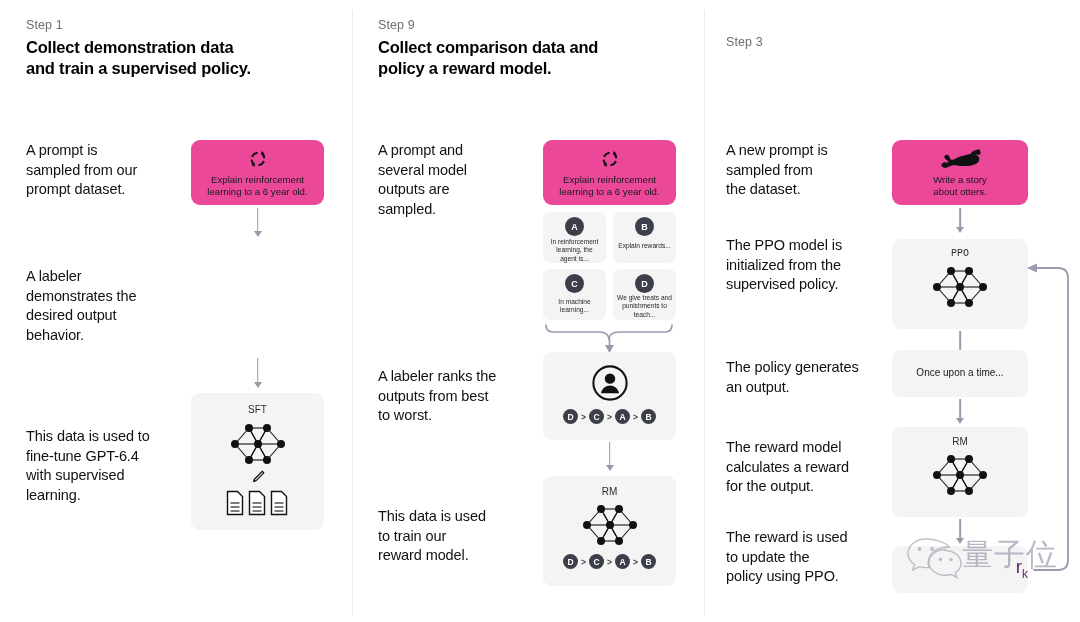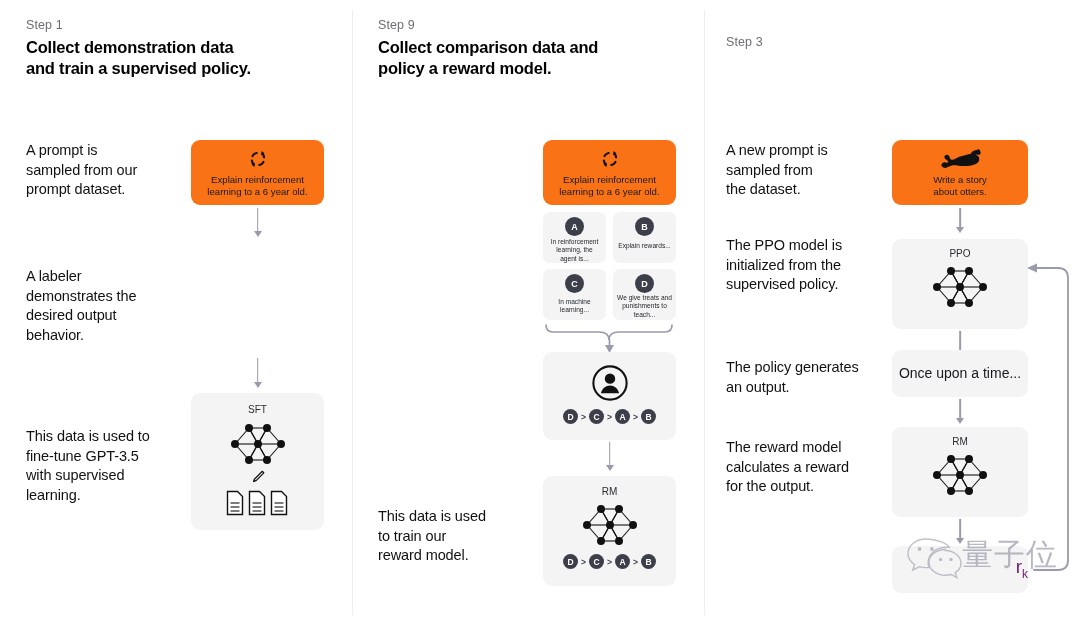--- a/index.html
+++ b/index.html
@@ -17,21 +17,21 @@
   #col1{left:0;width:352px;}
   #col2{left:352px;width:352px;}
   #col3{left:704px;width:376px;}
 
   .step-label{position:absolute;font-size:12.5px;color:#6e6e73;letter-spacing:.1px;}
   .step-title{position:absolute;font-size:16.5px;font-weight:700;line-height:21px;color:#020202;letter-spacing:-.2px;}
 
   .caption{position:absolute;font-size:14.5px;line-height:19.5px;color:#111113;letter-spacing:-.1px;}
 
   .card{position:absolute;border-radius:9px;background:#f4f4f4;box-sizing:border-box;}
-  .card.green{background:#f97316;}
+  .card.green{background:#ec4899;}
   .card-text{position:absolute;left:0;right:0;text-align:center;font-size:9.6px;line-height:12.4px;color:#16181c;}
   .card-title{position:absolute;left:0;right:0;text-align:center;font-size:10px;color:#2a2c31;}
 
   .mini{position:absolute;border-radius:7px;background:#f4f4f4;box-sizing:border-box;}
   .mini .mt{position:absolute;left:3px;right:3px;text-align:center;font-size:6.6px;line-height:8.4px;color:#26282d;}
 
   .badge{position:absolute;border-radius:50%;background:#3c3f4a;color:#fff;
     font-size:9px;font-weight:700;display:flex;align-items:center;justify-content:center;}
 
   .rank-row{position:absolute;display:flex;align-items:center;gap:3px;left:0;right:0;justify-content:center;}
@@ -65,21 +65,21 @@
 and train a supervised policy.</div>
 
     <div class="caption" style="left:26px;top:141px;width:150px;white-space:pre-line;">A prompt is
 sampled from our
 prompt dataset.</div>
     <div class="caption" style="left:26px;top:267px;width:155px;white-space:pre-line;">A labeler
 demonstrates the
 desired output
 behavior.</div>
     <div class="caption" style="left:26px;top:427px;width:165px;white-space:pre-line;">This data is used to
-fine-tune GPT-3.5
+fine-tune GPT-6.4
 with supervised
 learning.</div>
 
     <div class="card green" style="left:191px;top:140px;width:133px;height:65px;">
       <span style="position:absolute;left:0;right:0;top:9px;text-align:center;">
         <svg width="20" height="20" viewBox="0 0 24 24" style="margin:0 auto;">
           <g fill="none" stroke="#111" stroke-width="2.6" stroke-linecap="round">
             <path d="M5.4 8.4a7.5 7.5 0 0 1 5-3.6"></path>
             <path d="M18.6 15.6a7.5 7.5 0 0 1-5 3.6"></path>
             <path d="M19.3 10.1a7.5 7.5 0 0 0-2.2-4.6"></path>
@@ -162,20 +162,27 @@
         </svg>
       </span>
     </div>
   </div>
 
   <div class="col" id="col2">
     <div class="step-label" style="left:26px;top:18px;">Step 9</div>
     <div class="step-title" style="left:26px;top:37px;width:310px;white-space:pre-line;">Collect comparison data and
 policy a reward model.</div>
 
+    <div class="caption" style="left:26px;top:141px;width:150px;white-space:pre-line;">A prompt and
+several model
+outputs are
+sampled.</div>
+    <div class="caption" style="left:26px;top:367px;width:160px;white-space:pre-line;">A labeler ranks the
+outputs from best
+to worst.</div>
     <div class="caption" style="left:26px;top:507px;width:155px;white-space:pre-line;">This data is used
 to train our
 reward model.</div>
 
     <div class="card green" style="left:191px;top:140px;width:133px;height:65px;">
       <span style="position:absolute;left:0;right:0;top:9px;text-align:center;">
         <svg width="20" height="20" viewBox="0 0 24 24" style="margin:0 auto;">
           <g fill="none" stroke="#111" stroke-width="2.6" stroke-linecap="round">
             <path d="M5.4 8.4a7.5 7.5 0 0 1 5-3.6"></path>
               <path d="M18.6 15.6a7.5 7.5 0 0 1-5 3.6"></path>
@@ -294,38 +301,41 @@
 sampled from
 the dataset.</div>
     <div class="caption" style="left:22px;top:236px;width:165px;white-space:pre-line;">The PPO model is
 initialized from the
 supervised policy.</div>
     <div class="caption" style="left:22px;top:358px;width:172px;white-space:pre-line;">The policy generates
 an output.</div>
     <div class="caption" style="left:22px;top:438px;width:168px;white-space:pre-line;">The reward model
 calculates a reward
 for the output.</div>
+    <div class="caption" style="left:22px;top:528px;width:165px;white-space:pre-line;">The reward is used
+to update the
+policy using PPO.</div>
 
     <div class="card green" style="left:188px;top:140px;width:136px;height:65px;">
       <span style="position:absolute;left:0;right:0;top:9px;text-align:center;">
         <svg width="46" height="20" viewBox="0 0 64 28" style="margin:0 auto;">
           <path d="M48 5c3-4 9-5 12-2 2 2 1 5-2 5-2 0-3-1-4 0 3 1 5 3 5 6 0 5-5 8-11 9-7 1-14 1-20 0-5-1-9 0-12 2-3 2-7 2-9 0-2-2-1-5 2-6 3-1 4 1 6 0 1-1 0-3-2-4-2-1-4-4-2-6 2-2 5-1 6 1 1 2 1 4 3 5 3 1 6-2 11-4 5-2 11-3 15-4 2-1 2-1 2-2z" fill="#111"></path>
           <path d="M55 2c1-2 4-2 5 0 1 2-1 3-2 3s-4-1-3-3z" fill="#111"></path>
         </svg>
       </span>
       <div class="card-text" style="top:34px;white-space:pre-line;">Write a story
 about otters.</div>
     </div>
 
     <div class="arrow" style="left:188px;top:208px;width:136px;height:28px;">
       <div class="shaft" style="top:0;height:20px;"></div>
         <div class="head" style="top:19px;"></div>
     </div>
 
-    <div class="card" style="left:188px;top:239px;width:136px;height:90px;">
+    <div class="card" style="left:188px;top:239px;width:136px;height:90px;font-family:Liberation Mono, monospace;">
       <div class="card-title" style="top:9px;">PPO</div>
       <span style="position:absolute;left:0;right:0;top:24px;text-align:center;">
         <svg width="62" height="48" viewBox="0 0 62 48" style="margin:0 auto;">
           <g stroke="#111" stroke-width="1.1">
             <line x1="8" y1="24" x2="22" y2="8"></line>
               <line x1="8" y1="24" x2="31" y2="24"></line>
               <line x1="8" y1="24" x2="22" y2="40"></line>
             <line x1="54" y1="24" x2="40" y2="8"></line>
               <line x1="54" y1="24" x2="31" y2="24"></line>
               <line x1="54" y1="24" x2="40" y2="40"></line>
@@ -350,21 +360,21 @@
         </svg>
       </span>
     </div>
 
     <div class="arrow" style="left:188px;top:331px;width:136px;height:28px;">
       <div class="shaft" style="top:0;height:20px;"></div>
         <div class="head" style="top:19px;"></div>
     </div>
 
     <div class="card" style="left:188px;top:350px;width:136px;height:47px;">
-      <div class="card-text" style="top:17px;font-size:14px;">Once upon a time...</div>
+      <div class="card-text" style="top:17px;font-size:10px;">Once upon a time...</div>
     </div>
 
     <div class="arrow" style="left:188px;top:399px;width:136px;height:28px;">
       <div class="shaft" style="top:0;height:20px;"></div>
         <div class="head" style="top:19px;"></div>
     </div>
 
     <div class="card" style="left:188px;top:427px;width:136px;height:90px;">
       <div class="card-title" style="top:9px;">RM</div>
       <span style="position:absolute;left:0;right:0;top:24px;text-align:center;">

